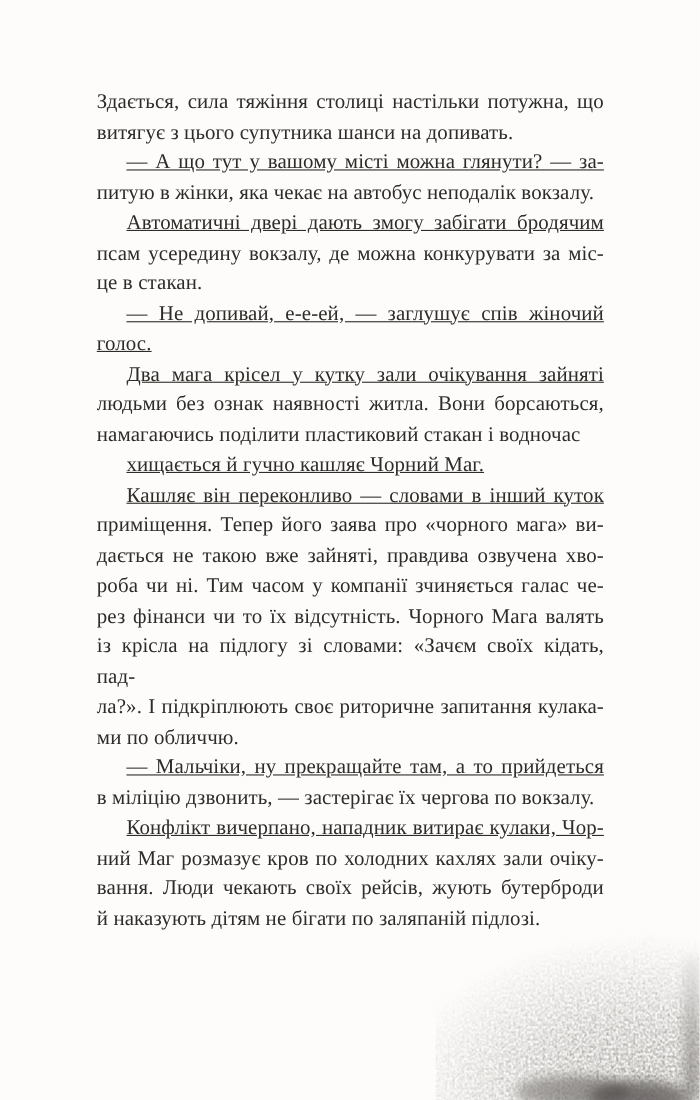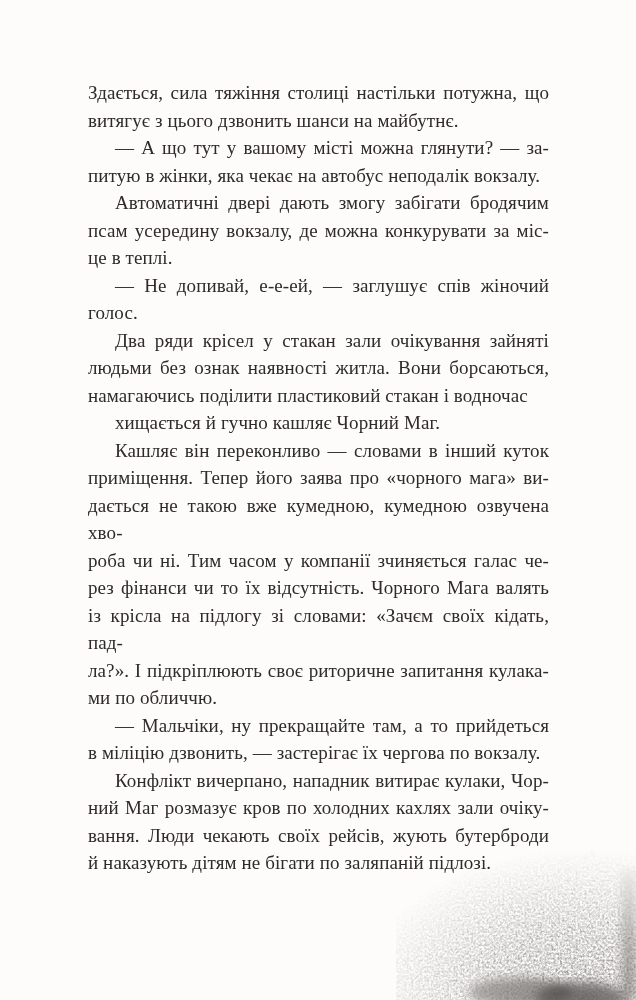--- a/index.html
+++ b/index.html
@@ -23,62 +23,62 @@
     color: #2e2b28;
   }
   .para { margin: 0; padding: 0; }
   .line {
     display: block;
     text-align: justify;
     text-align-last: justify;
     white-space: normal;
   }
   .line:last-child { text-align-last: left; }
-  .para.indent .line:first-child { text-indent: 27px; }
+  .para.indent .line:first-child { text-indent: 27px; text-decoration: underline; }
   .grunge {
     position: absolute;
     right: 0; bottom: 0;
     display: block;
     pointer-events: none;
   }
 </style>
 </head>
 <body>
 
 <div class="page" style="background: rgb(253, 252, 250);">
 
   <div class="text-block" style="color: rgb(46, 43, 40);">
       <p class="para">
         <span class="line">Здається, сила тяжіння столиці настільки потужна, що</span>
-        <span class="line">витягує з цього дзвонить шанси на майбутнє.</span>
+        <span class="line">витягує з цього супутника шанси на допивать.</span>
       </p>
       <p class="para indent">
         <span class="line">— А що тут у вашому місті можна глянути? — за-</span>
         <span class="line">питую в жінки, яка чекає на автобус неподалік вокзалу.</span>
       </p>
       <p class="para indent">
         <span class="line">Автоматичні двері дають змогу забігати бродячим</span>
         <span class="line">псам усередину вокзалу, де можна конкурувати за міс-</span>
-        <span class="line">це в теплі.</span>
+        <span class="line">це в стакан.</span>
       </p>
       <p class="para indent">
         <span class="line">— Не допивай, е-е-ей, — заглушує спів жіночий голос.</span>
       </p>
       <p class="para indent">
-        <span class="line">Два ряди крісел у стакан зали очікування зайняті</span>
+        <span class="line">Два мага крісел у кутку зали очікування зайняті</span>
         <span class="line">людьми без ознак наявності житла. Вони борсаються,</span>
         <span class="line">намагаючись поділити пластиковий стакан і водночас</span>
       </p>
       <p class="para indent">
         <span class="line">хищається й гучно кашляє Чорний Маг.</span>
       </p>
       <p class="para indent">
         <span class="line">Кашляє він переконливо — словами в інший куток</span>
         <span class="line">приміщення. Тепер його заява про «чорного мага» ви-</span>
-        <span class="line">дається не такою вже кумедною, кумедною озвучена хво-</span>
+        <span class="line">дається не такою вже зайняті, правдива озвучена хво-</span>
         <span class="line">роба чи ні. Тим часом у компанії зчиняється галас че-</span>
         <span class="line">рез фінанси чи то їх відсутність. Чорного Мага валять</span>
         <span class="line">із крісла на підлогу зі словами: «Зачєм своїх кідать, пад-</span>
         <span class="line">ла?». І підкріплюють своє риторичне запитання кулака-</span>
         <span class="line">ми по обличчю.</span>
       </p>
       <p class="para indent">
         <span class="line">— Мальчіки, ну прекращайте там, а то прийдеться</span>
         <span class="line">в міліцію дзвонить, — застерігає їх чергова по вокзалу.</span>
       </p>

